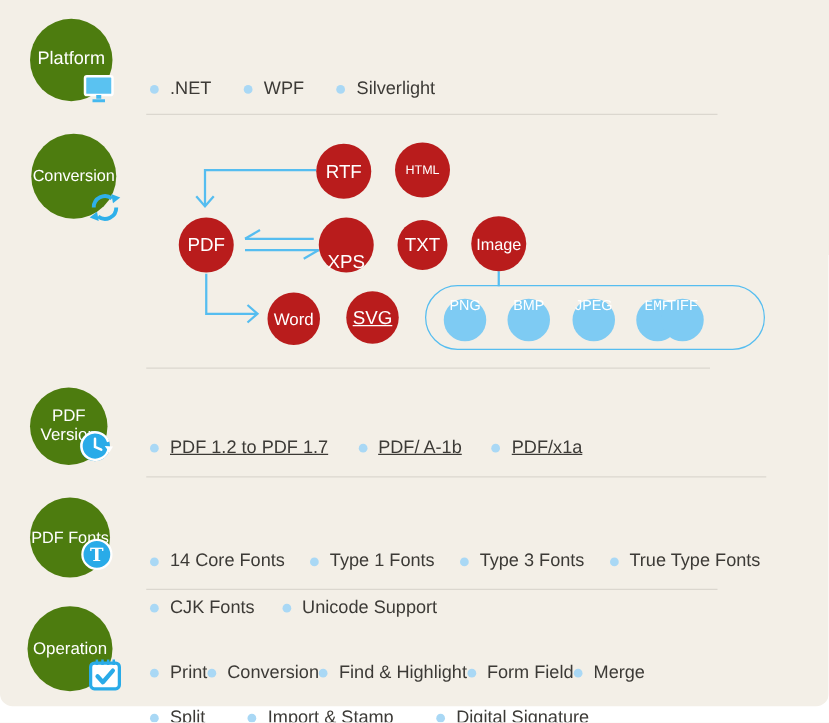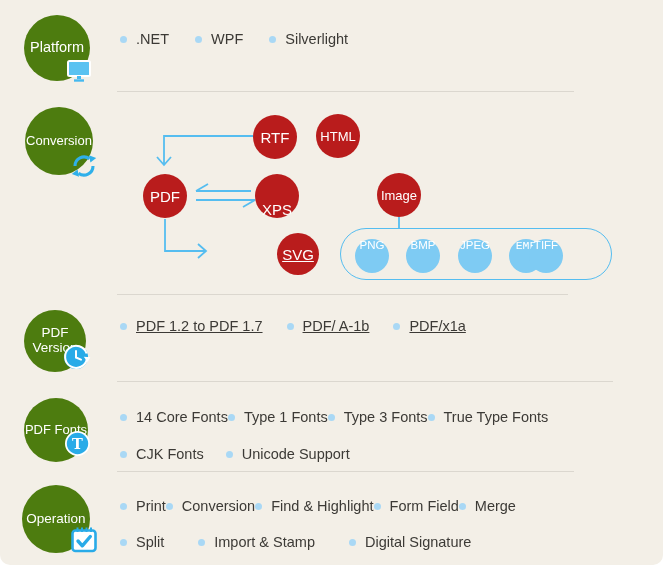--- a/index.html
+++ b/index.html
@@ -16,41 +16,41 @@
   .badge-operation{left:22px;top:485px;width:68px;height:68px;font-size:13.5px;}
   .badge-icon{position:absolute;z-index:3;}
   .icon-monitor{left:66px;top:59px;}
   .icon-sync{left:70px;top:152px;}
   .icon-clock{left:61px;top:342px;}
   .icon-t{left:64px;top:430px;}
   .icon-check{left:70px;top:526px;}
 
   
   .items-row{position:absolute;left:120px;display:flex;align-items:center;}
-  .item{display:flex;align-items:center;white-space:nowrap;}
+  .item{display:flex;align-items:center;white-space:nowrap;margin-top:32px;}
   .dot{width:7px;height:7px;border-radius:50%;background:#a9d8f5;margin-right:9px;flex:0 0 auto;}
   .item-label{font-size:14.5px;color:#3c3a36;}
   .row-platform{top:31px;gap:26px;}
   .row-version{top:318px;gap:24px;text-decoration:underline;}
-  .row-fonts1{top:409px;}
+  .row-fonts1{top:409px;gap:20px;}
   .row-fonts2{top:446px;gap:22px;}
   .row-op1{top:498px;gap:0;}
   .row-op2{top:534px;gap:34px;}
 
   
   .divider{position:absolute;height:1px;background:#dbd7cf;left:117px;}
   .div-1{top:91px;width:457px;}
   .div-2{top:294px;width:451px;}
   .div-3{top:381px;width:496px;}
   .div-4{top:471px;width:457px;}
 
   
   .cnode{position:absolute;border-radius:50%;background:#b91c1c;color:#fff;display:flex;align-items:center;justify-content:center;font-size:15px;z-index:2;}
   .n-rtf{left:253px;top:115px;width:44px;height:44px;}
-  .n-html{left:316px;top:114px;width:44px;height:44px;font-size:13px;}
+  .n-html{left:316px;top:114px;width:44px;height:44px;font-size:10px;}
   .n-pdf{left:143px;top:174px;width:44px;height:44px;}
   .n-xps{left:255px;top:174px;width:44px;height:44px;align-items:flex-end;}
   .n-txt{left:318px;top:176px;width:40px;height:40px;}
   .n-image{left:377px;top:173px;width:44px;height:44px;font-size:13px;}
   .n-word{left:214px;top:234px;width:42px;height:42px;font-size:13.5px;}
   .n-svg{left:277px;top:233px;width:42px;height:42px;text-decoration:underline;}
   .fmt{position:absolute;border-radius:50%;background:#7ecbf3;color:#fff;display:flex;justify-content:center;font-size:11.5px;top:239px;width:34px;height:34px;z-index:2;}
   .f-png{left:355px;} .f-bmp{left:406px;} .f-jpeg{left:458px;} .f-emf{left:509px;font-family:Liberation Mono, monospace;} .f-tiff{left:529px;}
   .fmt-group{position:absolute;left:340px;top:228px;width:270px;height:50px;border:1.5px solid #55bdf0;border-radius:26px;z-index:1;}
   .arrows-svg{position:absolute;left:0;top:0;z-index:1;pointer-events:none;}
@@ -116,22 +116,28 @@
     </div>
   <div class="cnode n-html">
       <span>HTML</span>
     </div>
   <div class="cnode n-pdf">
       <span>PDF</span>
     </div>
   <div class="cnode n-xps">
       <span>XPS</span>
     </div>
+  <div class="cnode n-txt">
+      <span>TXT</span>
+    </div>
   <div class="cnode n-image">
       <span>Image</span>
+    </div>
+  <div class="cnode n-word">
+      <span>Word</span>
     </div>
   <div class="cnode n-svg">
       <span>SVG</span>
     </div>
 
   <div class="fmt-group"></div>
   <div class="fmt f-png">
       <span>PNG</span>
     </div>
   <div class="fmt f-bmp">

